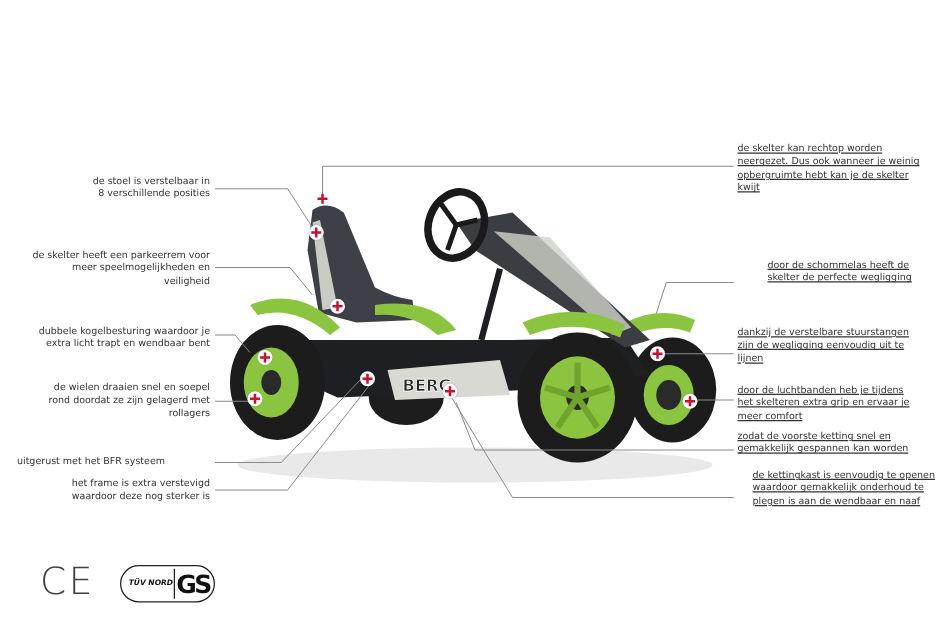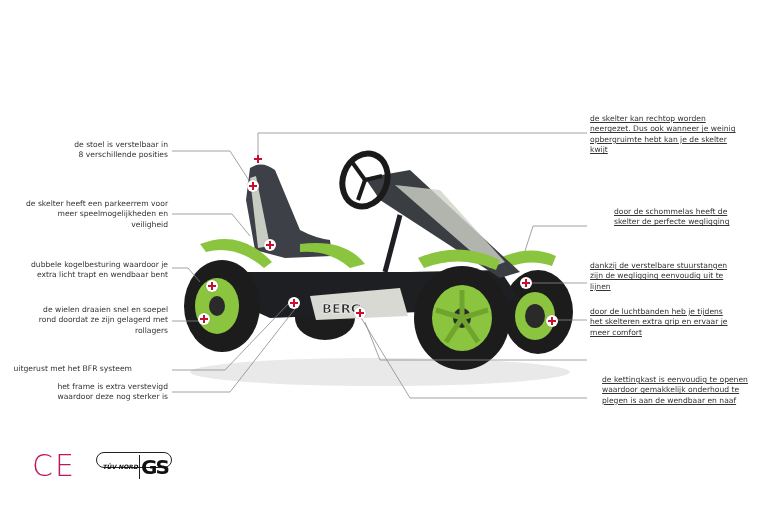--- a/index.html
+++ b/index.html
@@ -10,22 +10,22 @@
     .label.right { text-align: left; text-decoration: underline; }
     .label span { display: block; }
     svg.overlay { position: absolute; left: 0; top: 0; }
     .marker { position: absolute; width: 12px; height: 12px; border-radius: 50%;
               background: #fff; box-shadow: 0 0 1px rgba(0,0,0,0.4); }
     .marker::before, .marker::after { content: ""; position: absolute; background: #c8102e; }
     .marker::before { left: 5px; top: 2px; width: 2px; height: 8px; }
     .marker::after { left: 2px; top: 5px; width: 8px; height: 2px; }
     .marker.bare { background: transparent; box-shadow: none; }
     .ce { position: absolute; left: 32px; top: 451px; font-family: "DejaVu Sans", sans-serif;
-          font-size: 30px; font-weight: 300; letter-spacing: 2px; color: #be185d; line-height: 30px; }
-    .gs-badge { position: absolute; left: 96px; top: 452px; width: 76px; height: 16px;
+          font-size: 30px; font-weight: 300; letter-spacing: 2px; color: #404040; line-height: 30px; }
+    .gs-badge { position: absolute; left: 96px; top: 452px; width: 76px; height: 30px;
                 border: 1.5px solid #222; border-radius: 15px; box-sizing: border-box; }
     .tuv { position: absolute; left: 6px; top: 10px; font-size: 6px; font-weight: bold;
            font-style: italic; color: #111; }
     .gs-sep { position: absolute; left: 42px; top: 2px; width: 1px; height: 24px; background: #222; }
     .gs { position: absolute; left: 44px; top: 1px; font-size: 20px; font-weight: bold; color: #111;
           letter-spacing: -2px; line-height: 26px; }
   </style>
 </head>
 <body>
 
@@ -152,20 +152,22 @@
   <span>dankzij de verstelbare stuurstangen</span>
   <span>zijn de wegligging eenvoudig uit te</span>
   <span>lijnen</span>
 </div>
 <div class="label right" style="left:590px;top:307px;">
   <span>door de luchtbanden heb je tijdens</span>
   <span>het skelteren extra grip en ervaar je</span>
   <span>meer comfort</span>
 </div>
 <div class="label right" style="left:590px;top:344px;">
+  <span>zodat de voorste ketting snel en</span>
+  <span>gemakkelijk gespannen kan worden</span>
 </div>
 <div class="label right" style="left:590px;top:375px;margin-left:12px;">
   <span>de kettingkast is eenvoudig te openen</span>
   <span>waardoor gemakkelijk onderhoud te</span>
   <span>plegen is aan de wendbaar en naaf</span>
 </div>
 
 <div class="ce">CE</div>
 <div class="gs-badge">
   <span class="tuv">TÜV NORD</span>

